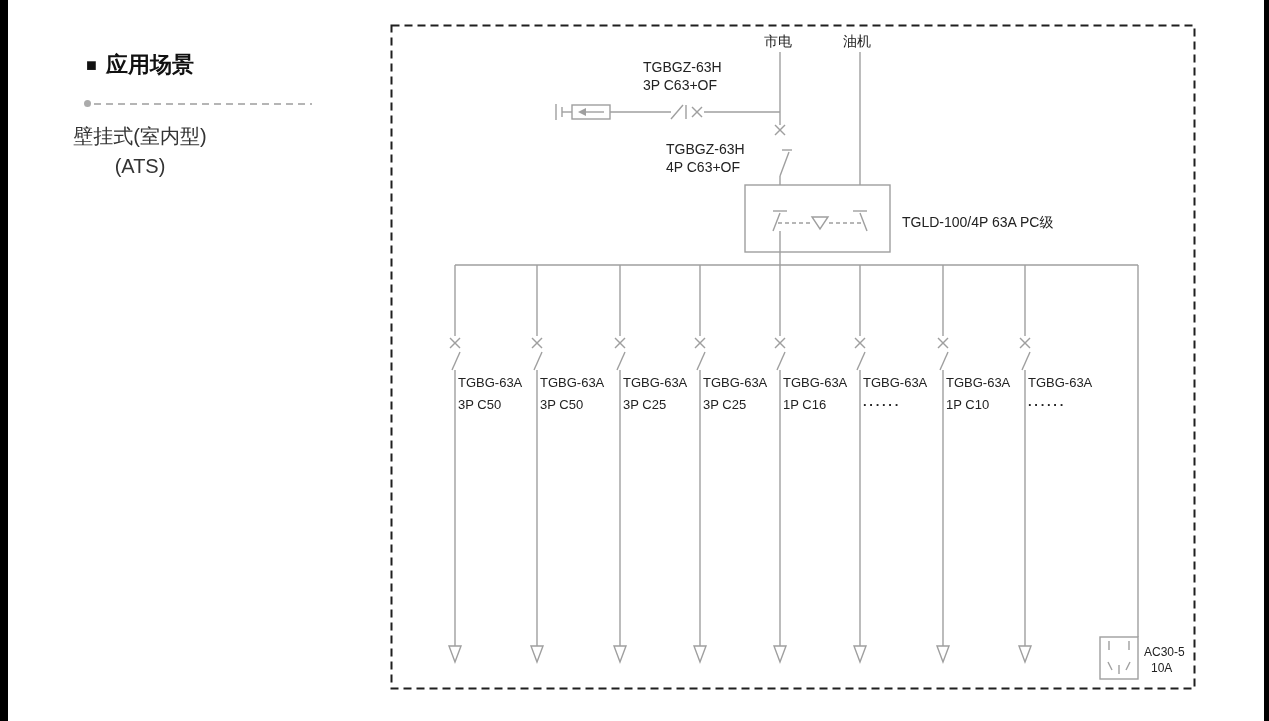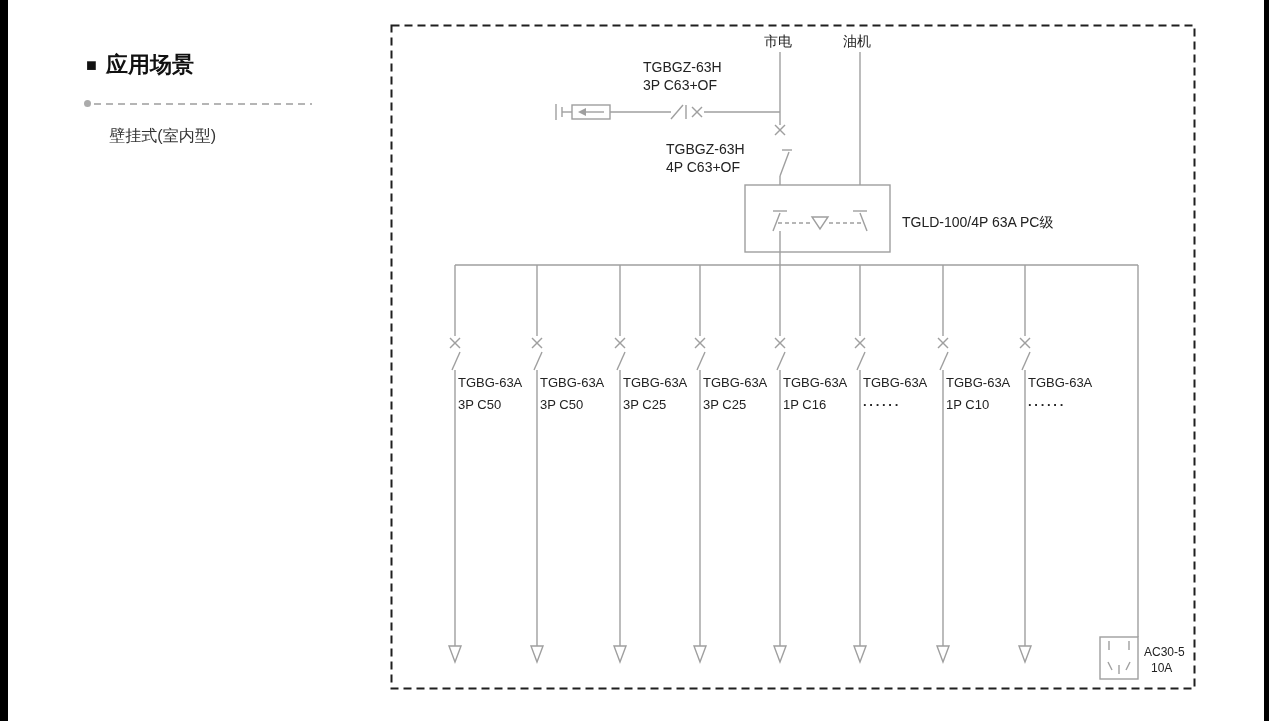--- a/index.html
+++ b/index.html
@@ -14,22 +14,22 @@
 
   
   .panel{position:absolute;left:64px;top:50px;width:260px;}
   .panel-title{display:flex;align-items:center;gap:9px;font-size:22px;font-weight:700;
     color:#111;padding-left:22px;}
   .panel-title .bullet{font-size:18px;line-height:1;}
   .divider{display:flex;align-items:center;margin:20px 0 14px 20px;width:228px;}
   .divider .dot{width:7px;height:7px;border-radius:50%;background:#ababab;flex:0 0 auto;}
   .divider .dashes{flex:1;height:2px;margin-left:3px;
     background:repeating-linear-gradient(90deg,#b5b5b5 0 7px,transparent 7px 12px);}
-  .panel-lines{width:152px;text-align:right;color:var(--panel-text,#333);
-    font-size:16px;line-height:30px;}
+  .panel-lines{width:152px;text-align:center;color:var(--panel-text,#333);
+    font-size:20px;line-height:30px;}
 
   
   .diagram{position:absolute;left:390px;top:24px;}
   .ln{stroke:var(--line,#9f9f9f);stroke-width:1.4;fill:none;}
   .dashln{stroke:var(--line,#9f9f9f);stroke-width:1.4;fill:none;stroke-dasharray:4 3;}
   .open{fill:#ffffff;stroke:var(--line,#9f9f9f);stroke-width:1.4;}
   .filled{fill:var(--line,#9f9f9f);stroke:none;}
   .border-rect{fill:none;stroke:var(--border,#1f1f1f);stroke-width:2;stroke-dasharray:8 5;}
   text.lbl{fill:var(--text,#222);font-family:"Liberation Sans","DejaVu Sans",sans-serif;font-size:13px;}
   text.lbl-md{fill:var(--text,#222);font-family:"Liberation Sans","DejaVu Sans",sans-serif;font-size:14px;}
@@ -47,20 +47,21 @@
   <div class="panel-title">
     <span class="bullet">■</span>
     <span>应用场景</span>
   </div>
   <div class="divider">
     <span class="dot"></span>
     <span class="dashes"></span>
   </div>
   <div class="panel-lines">
     <div>壁挂式(室内型)</div>
+    <div>(ATS)</div>
   </div>
 </div>
 
 <svg class="diagram" width="806" height="666" viewBox="0 0 806 666" xmlns="http://www.w3.org/2000/svg">
 
   <rect class="border-rect" x="1.5" y="1.5" width="803" height="663"></rect>
 
   <text class="lbl-md mid" x="388" y="22">市电</text>
   <text class="lbl-md mid" x="467" y="22">油机</text>
 

